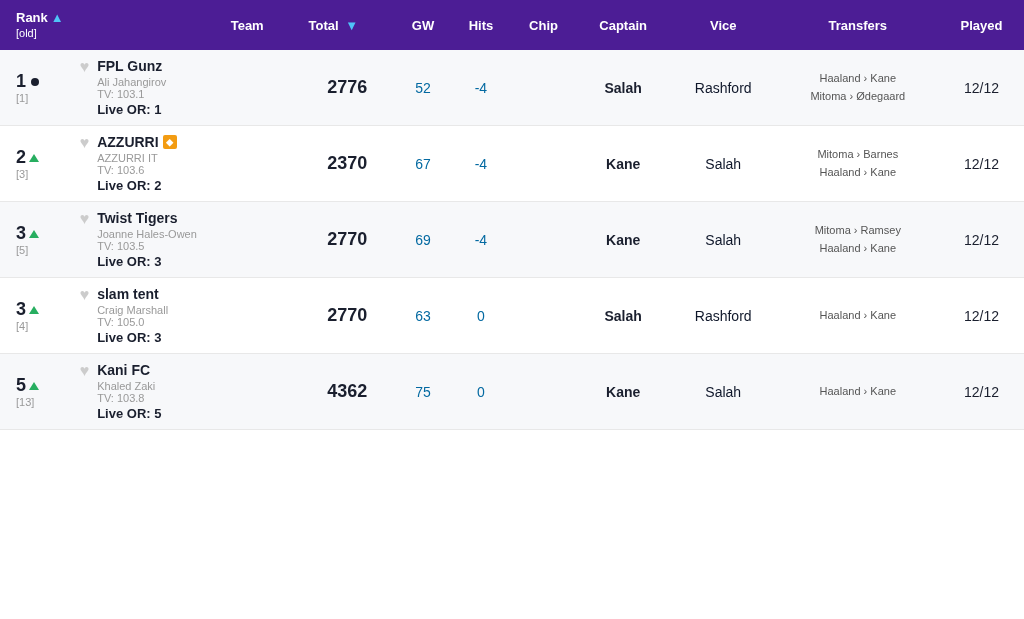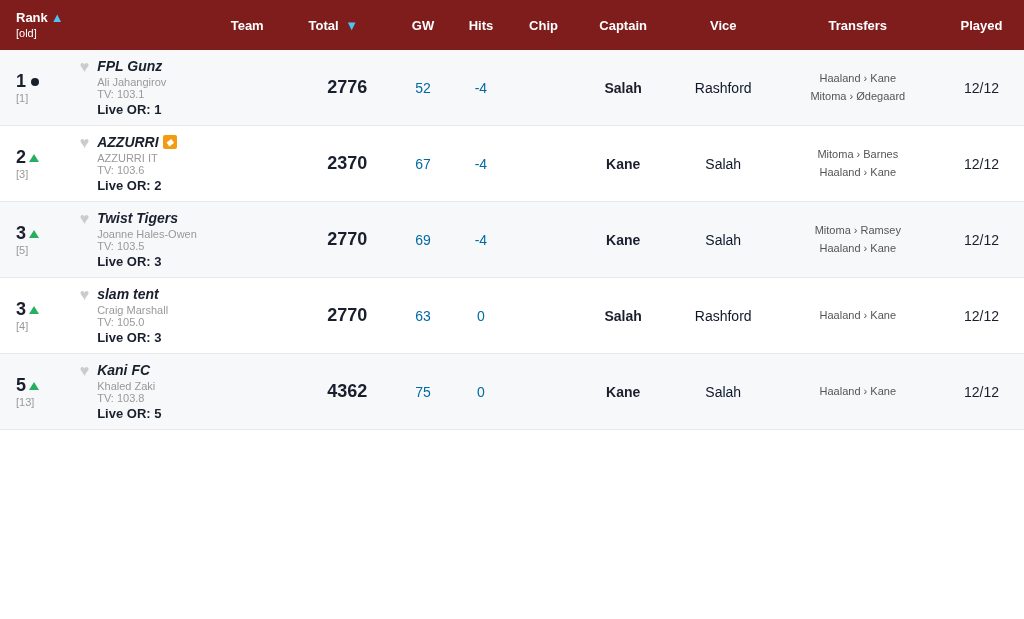--- a/index.html
+++ b/index.html
@@ -11,21 +11,21 @@
     }
     .table-container {
       width: 1024px;
       overflow-x: auto;
     }
     table {
       width: 100%;
       border-collapse: collapse;
     }
     thead tr {
-      background: #7f1d1d;
+      background: #4c1d95;
       color: #fff;
       border-radius: 10px;
     }
     thead th {
       padding: 10px 8px;
       text-align: center;
       font-weight: 600;
       font-size: 13px;
       white-space: nowrap;
     }
@@ -92,21 +92,20 @@
       border-radius: 50%;
       margin-left: 2px;
     }
     .team-name {
       font-weight: 700;
       font-size: 14px;
       color: #1a1f2e;
       display: flex;
       align-items: center;
       gap: 4px;
-      font-style: italic;
     }
     .team-badge {
       display: inline-block;
       width: 14px; height: 14px;
       background: #f39c12;
       border-radius: 2px;
       font-size: 9px;
       color: white;
       text-align: center;
       line-height: 14px;

